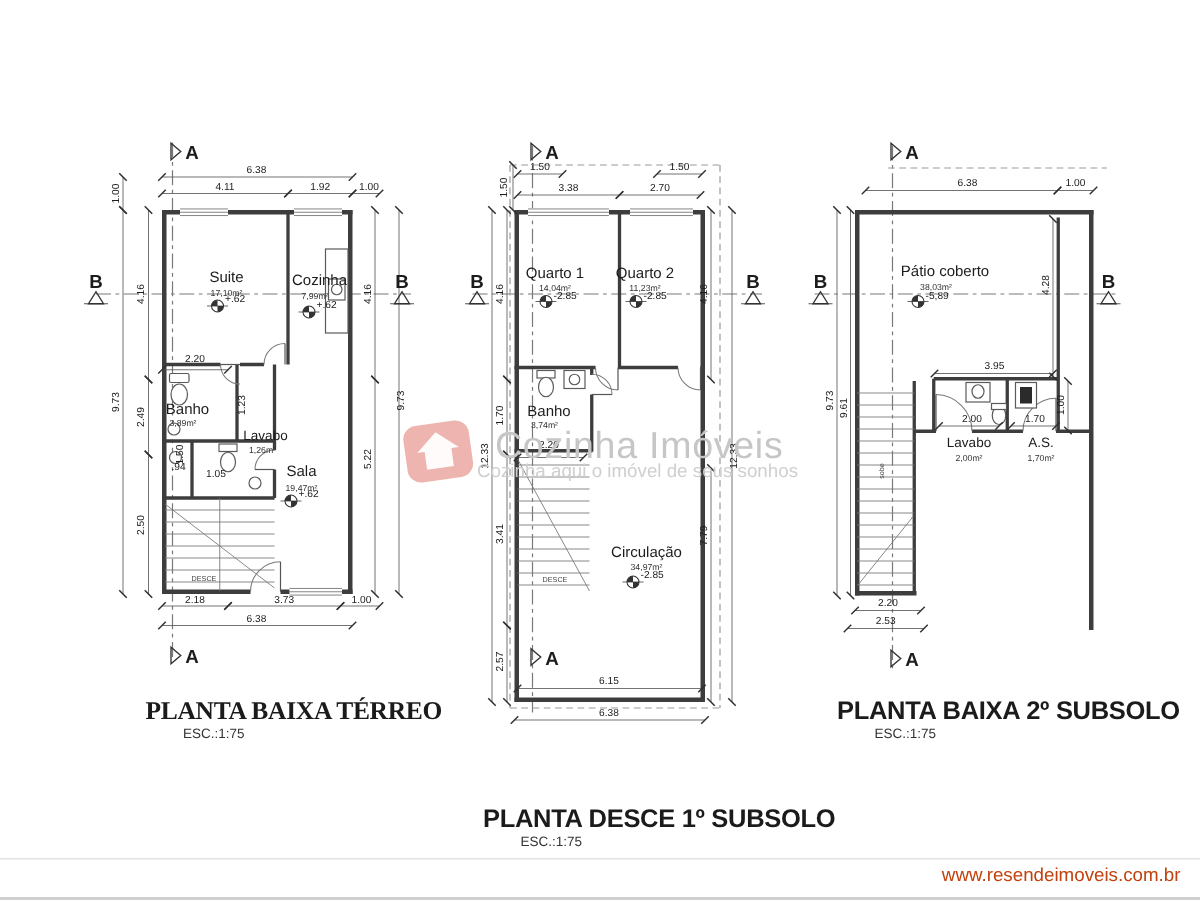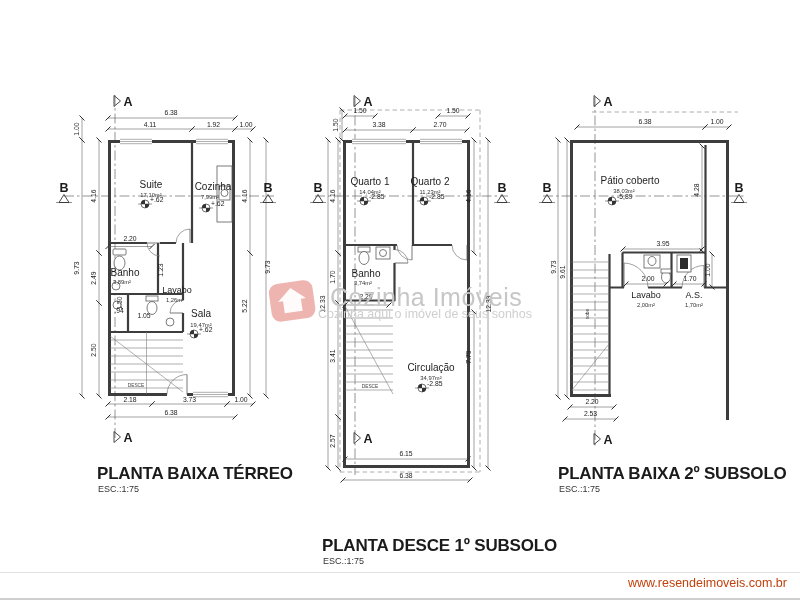--- a/index.html
+++ b/index.html
@@ -17,21 +17,21 @@
   .stair{stroke:#7a7a7a;stroke-width:.6;fill:none;}
   .arc{stroke:#7a7a7a;stroke-width:.7;fill:none;}
   .dt{font-size:6.8px;text-anchor:middle;}
   .rn{font-size:10px;text-anchor:middle;}
   .rn2{font-size:9px;text-anchor:middle;}
   .ra{font-size:5.8px;text-anchor:middle;fill:#333;}
   .rl{font-size:6.8px;}
   .mk{font-size:12.5px;font-weight:bold;text-anchor:middle;}
   .st{font-size:4.8px;text-anchor:middle;fill:#444;}
   .title{position:absolute;font-size:17px;font-weight:bold;letter-spacing:-.2px;color:#1b1b1b;white-space:nowrap;}
-  .esc{position:absolute;font-size:9px;color:#333;white-space:nowrap;}
+  .esc{position:absolute;font-size:9px;color:#333;white-space:nowrap;margin-left:24px;}
   .wm-logo{position:absolute;left:266px;top:276px;}
   .wm-brand{position:absolute;left:330px;top:283px;font-size:25px;color:#c6c6c6;letter-spacing:.5px;white-space:nowrap;}
   .wm-tag{position:absolute;left:318px;top:307px;font-size:12.5px;color:#cfcfcf;white-space:nowrap;}
   .footer-line{position:absolute;left:0;top:572px;width:800px;height:1px;background:#e2e2e2;}
   .bottom-edge{position:absolute;left:0;top:598px;width:800px;height:2px;background:#cfcfcf;}
   .footer-url{position:absolute;right:13px;top:576px;font-size:12.5px;color:#c2410c;white-space:nowrap;}
 </style>
 </head>
 <body>
 
@@ -375,21 +375,21 @@
 <svg class="wm-logo" width="52" height="48" viewBox="0 0 52 48">
   <g transform="rotate(-8 26 24)" opacity="0.42">
     <rect x="4" y="6" width="44" height="38" rx="9" fill="#d85045"></rect>
     <path d="M26,12 L40,24 H35 V36 H17 V24 H12 Z" fill="#ffffff" opacity=".95"></path>
   </g>
 </svg>
 <div class="wm-brand">Cozinha Imóveis</div>
 <div class="wm-tag">Cozinha aqui o imóvel de seus sonhos</div>
 
 
-<div class="title" style="left:97px;top:464px;">PLANTA BAIXA TÉRREO</div>
+<div class="title" style="left:97px;top:464px;font-family:Liberation Serif, serif;">PLANTA BAIXA TÉRREO</div>
 <div class="esc" style="left:98px;top:484px;">ESC.:1:75</div>
 <div class="title" style="left:322px;top:536px;">PLANTA DESCE 1º SUBSOLO</div>
 <div class="esc" style="left:323px;top:556px;">ESC.:1:75</div>
 <div class="title" style="left:558px;top:464px;">PLANTA BAIXA 2º SUBSOLO</div>
 <div class="esc" style="left:559px;top:484px;">ESC.:1:75</div>
 
 
 <div class="footer-line"></div>
 <div class="footer-url">www.resendeimoveis.com.br</div>
 <div class="bottom-edge"></div>

